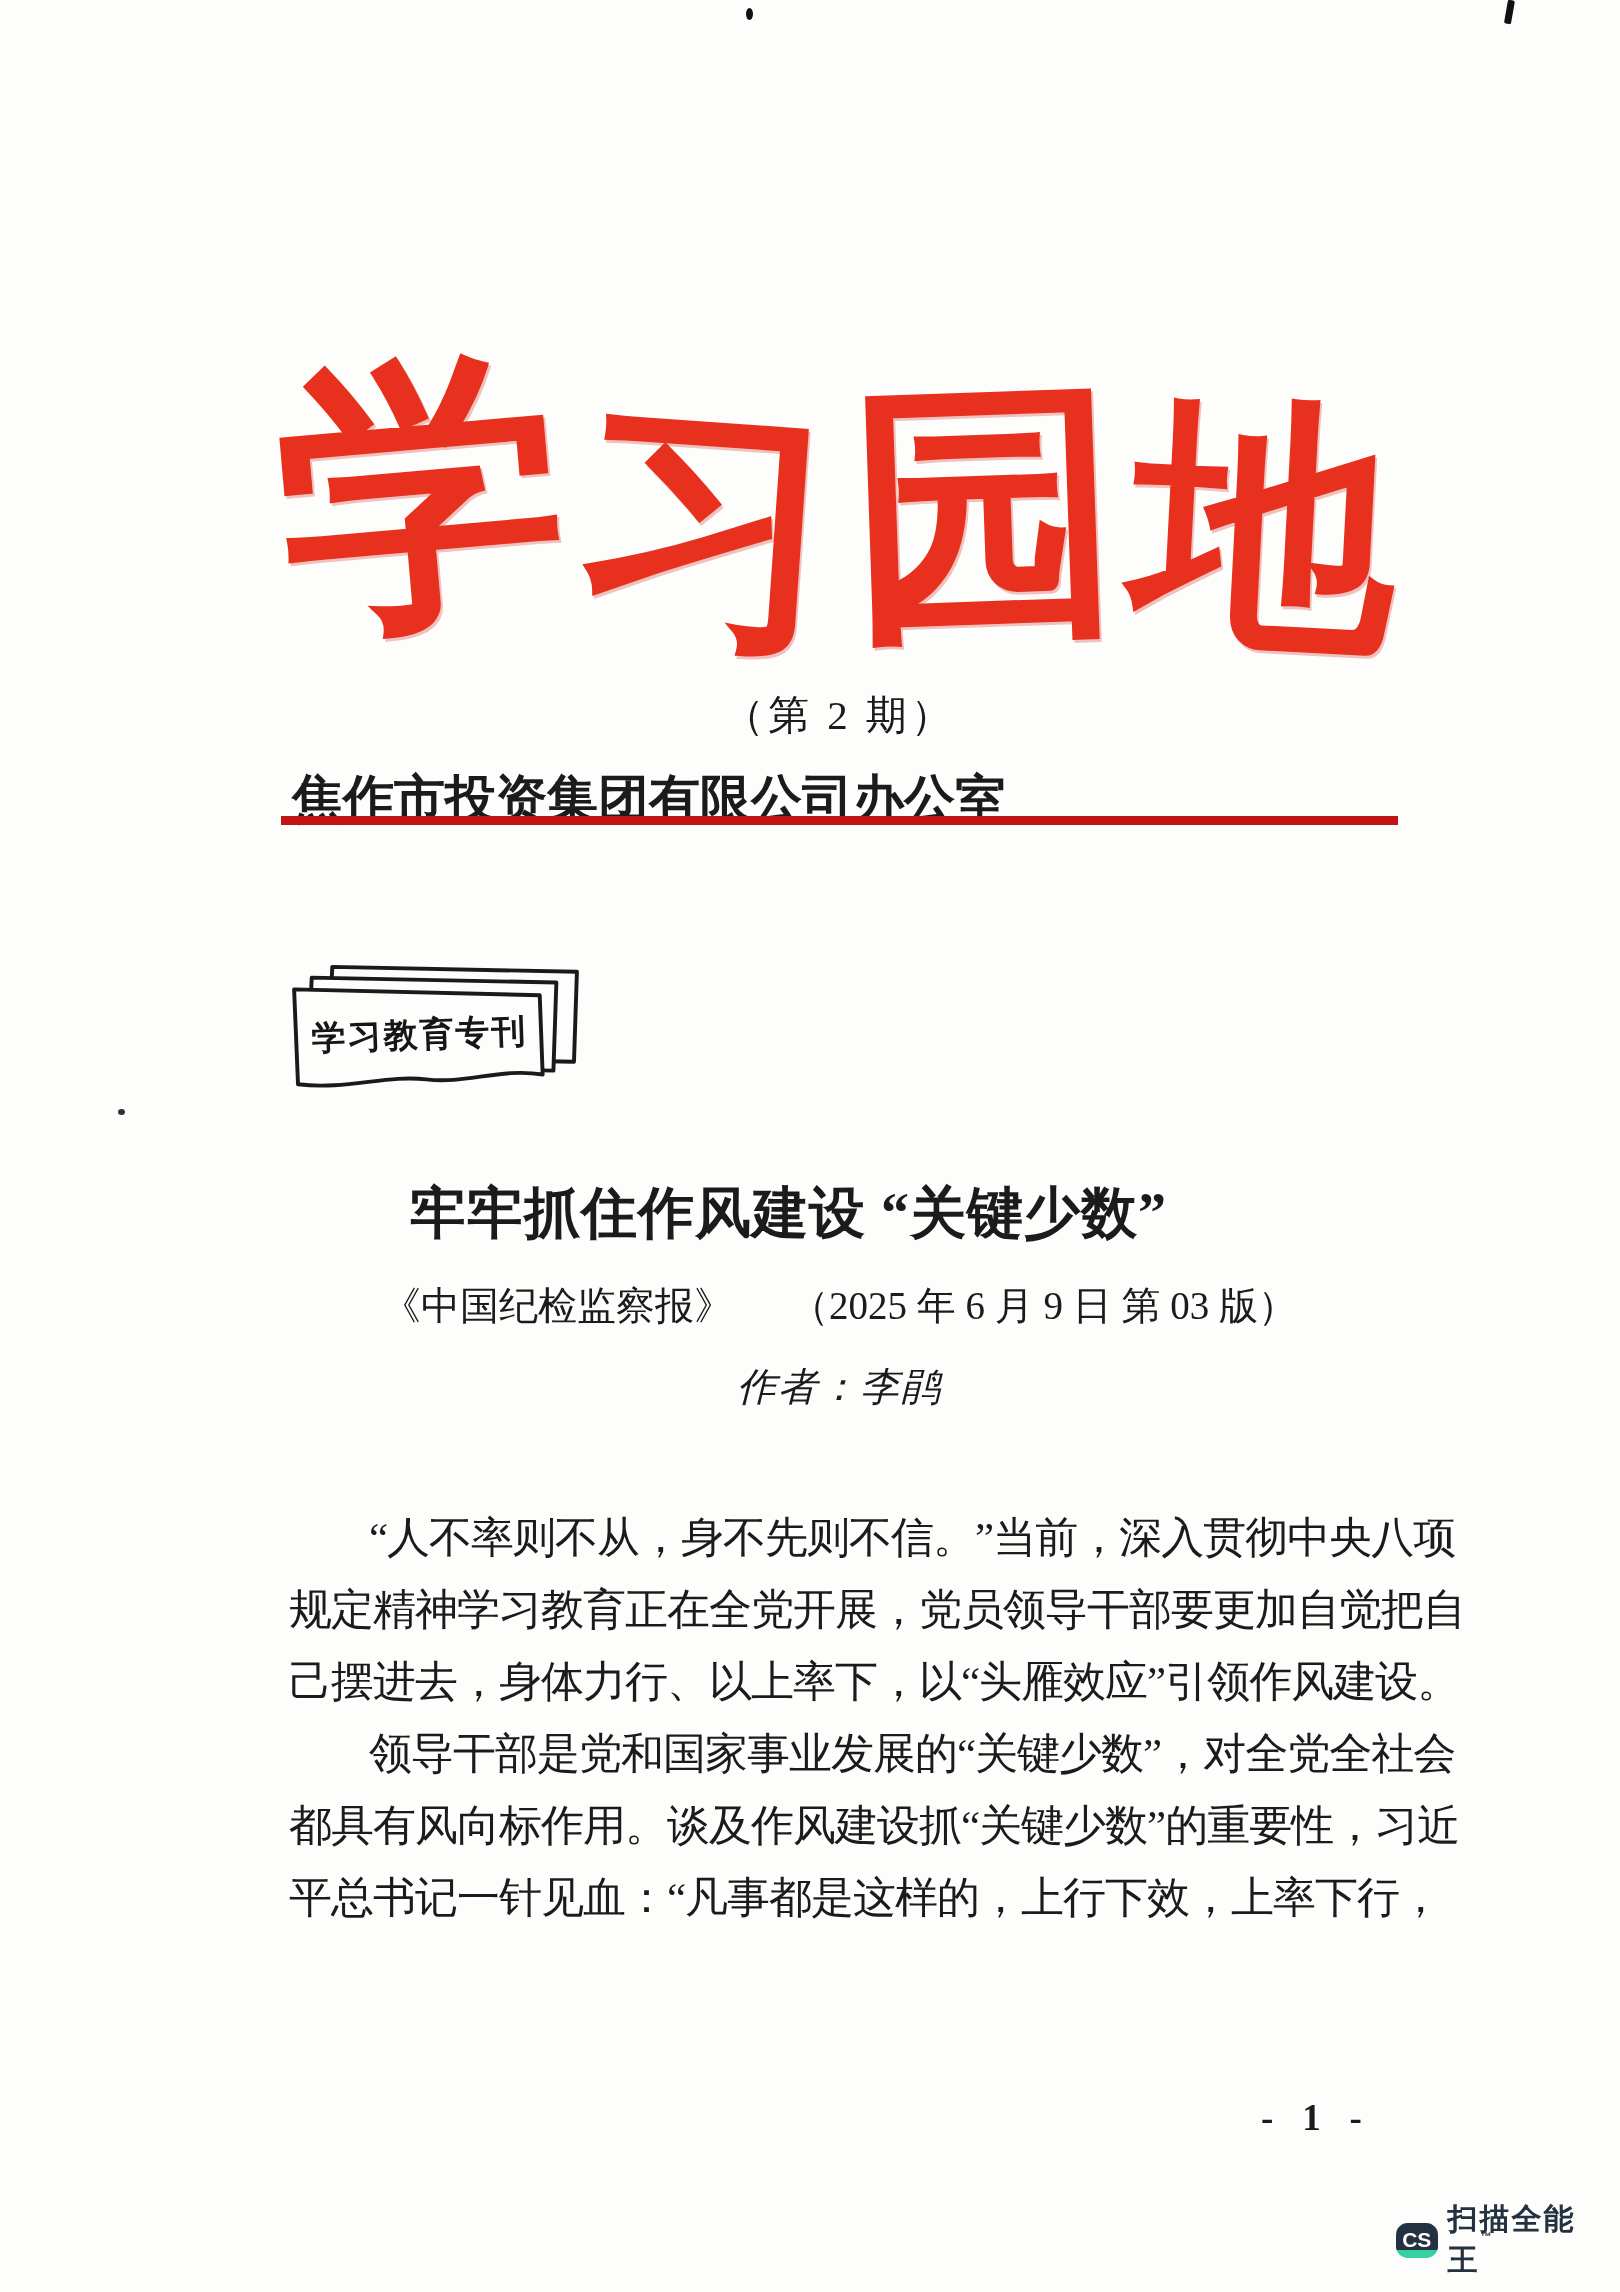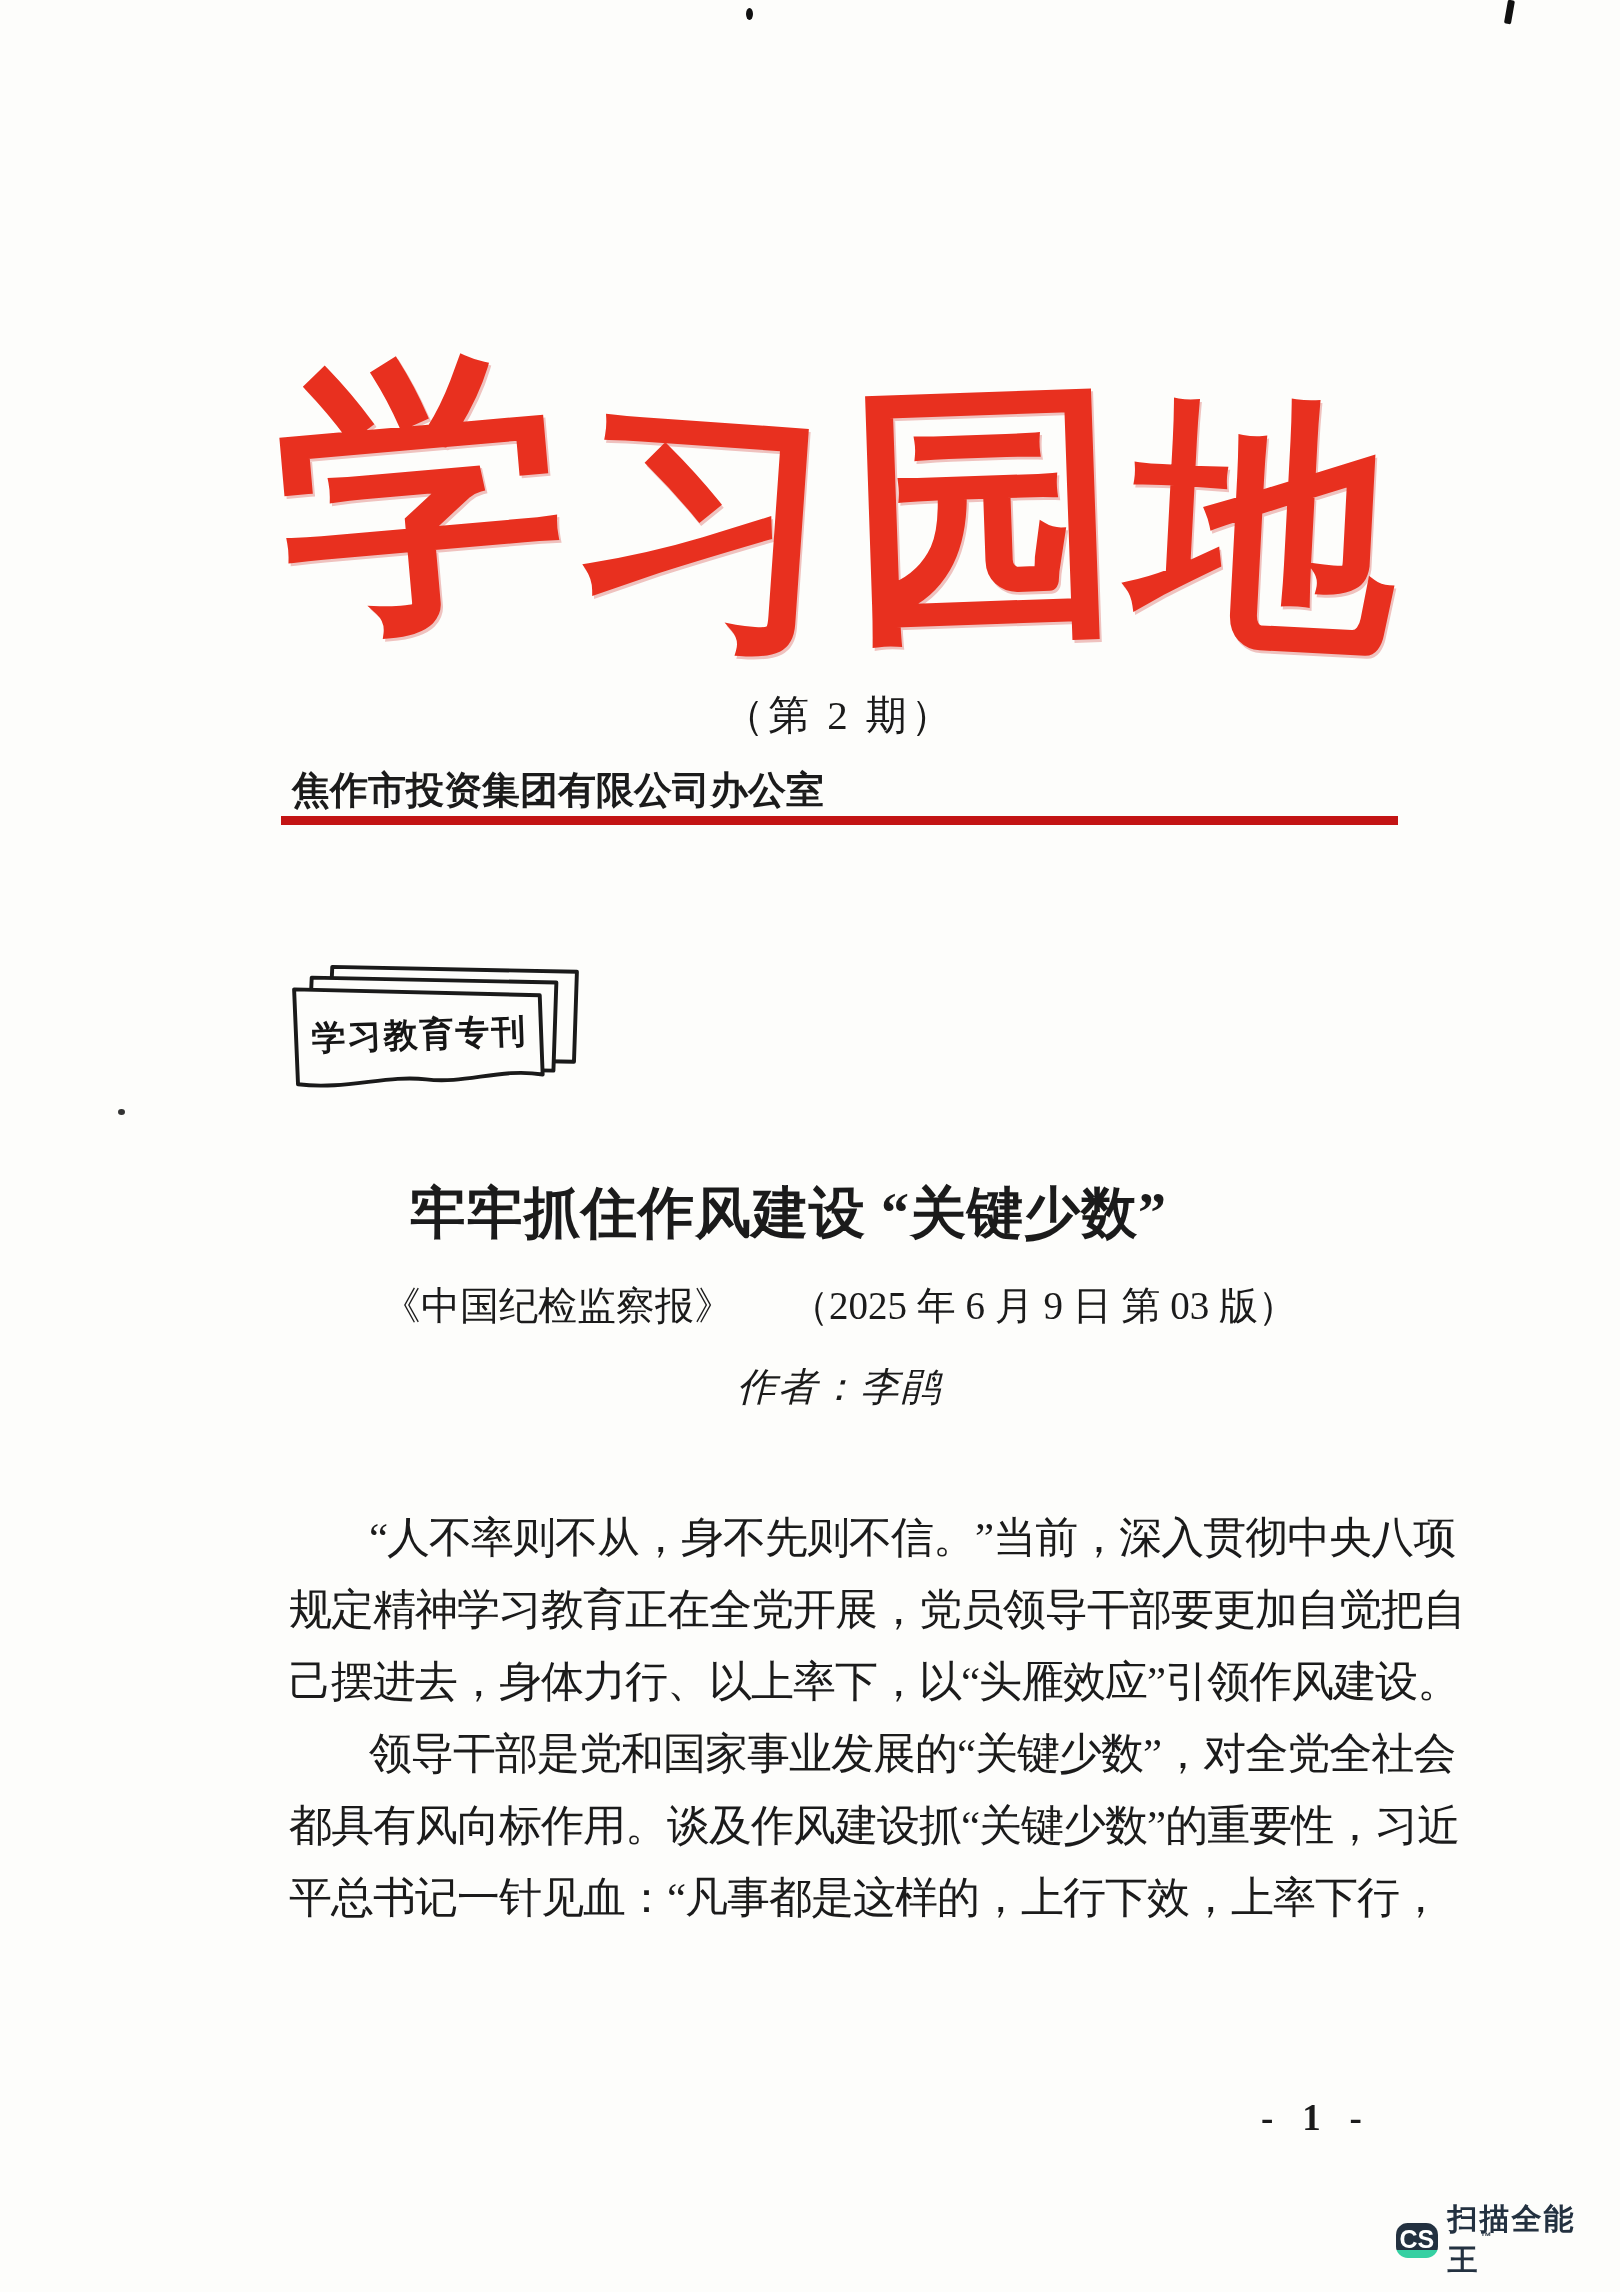--- a/index.html
+++ b/index.html
@@ -49,21 +49,21 @@
   }
 
   .pub-row {
     position: absolute;
     left: 292px; top: 765px;
     width: 1082px;
     display: flex;
     justify-content: space-between;
     align-items: baseline;
   }
-  .publisher { font-size: 38px; font-weight: 600; letter-spacing: 0px; }
+  .publisher { font-size: 51px; font-weight: 600; letter-spacing: 0px; }
   .pub-date  { font-size: 43px; font-weight: 600; letter-spacing: 2px; }
 
   .red-rule {
     position: absolute;
     left: 281px; top: 816px;
     width: 1117px; height: 8.8px;
     background: #c31414;
   }
 
   
@@ -144,21 +144,21 @@
     width: 211px; height: 82px;
     font-family: "Liberation Sans", "DejaVu Sans", sans-serif;
   }
   .wm-row { display: flex; align-items: center; gap: 9.8px; }
   .wm-logo {
     width: 45px; height: 35px;
     border-radius: 11.8px;
     background: linear-gradient(#233140 0 76%, #36d0a2 76% 100%);
     color: #ffffff;
     font-weight: bold;
-    font-size: 25px;
+    font-size: 21px;
     display: flex;
     align-items: center;
     justify-content: center;
     padding-bottom: 1px;
     box-sizing: border-box;
   }
   .wm-name { font-size: 30px; font-weight: 600; color: #233140; letter-spacing: 2px; position: relative; }
   .wm-tm { font-size: 10.8px; color: #233140; vertical-align: top; position: relative; top: -9.8px; left: 1px; }
   .wm-tagline {
     margin-top: 8.8px;

